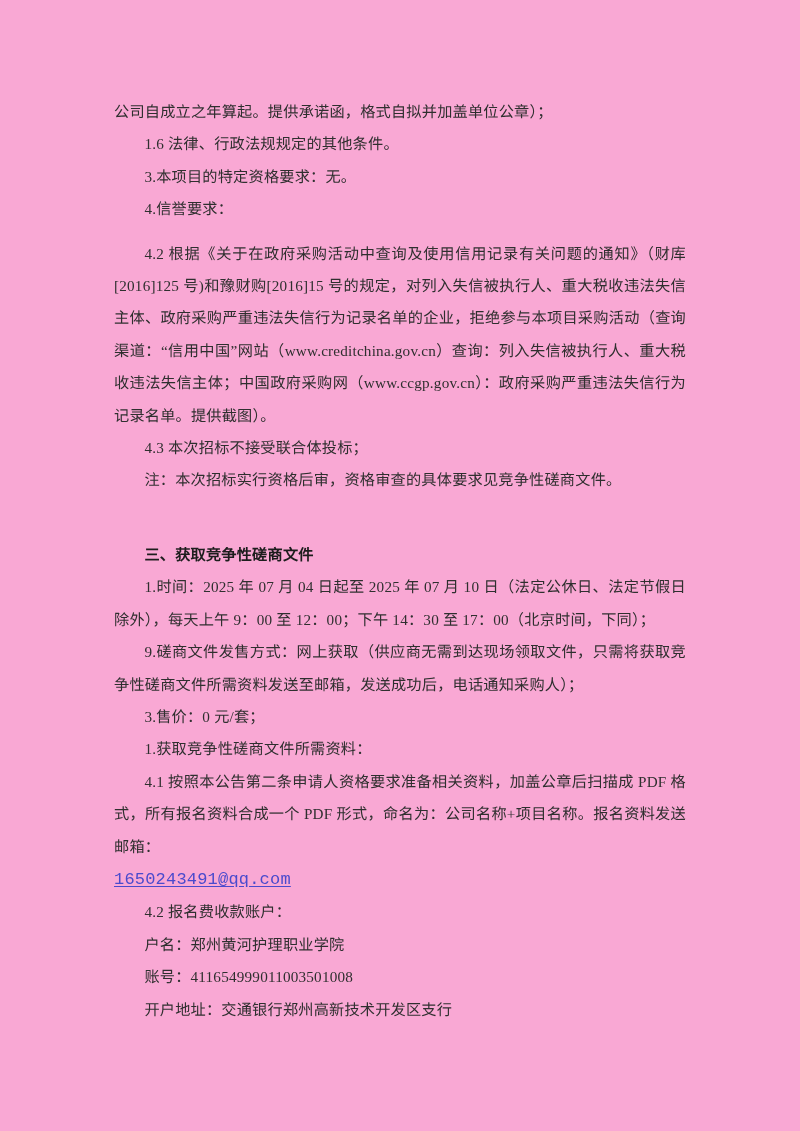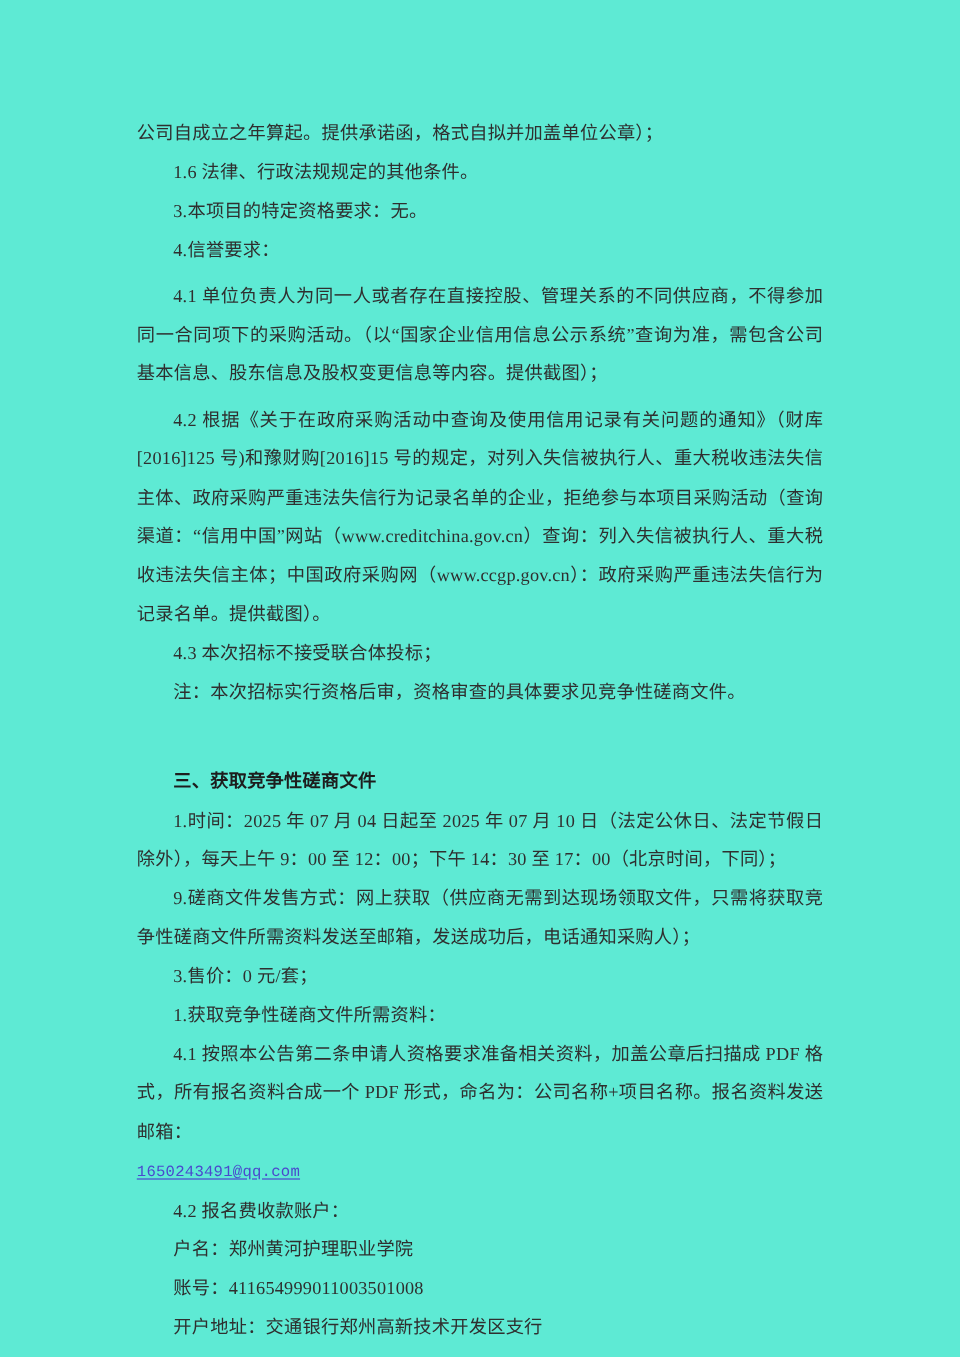--- a/index.html
+++ b/index.html
@@ -17,21 +17,21 @@
     color: #2b2b2b;
     -webkit-font-smoothing: antialiased;
   }
 
   .page {
     position: absolute;
     left: 0;
     top: 0;
     width: 800px;
     height: 1131px;
-    background: #5eead4;
+    background: #f9a8d4;
   }
 
   .doc-body {
     position: absolute;
     left: 114px;
     top: 96px;
     width: 572px;
   }
 
   
@@ -65,42 +65,41 @@
   .spacer-sm { height: 6px; }
 
   .link {
     color: #4a4acd;
     text-decoration: underline;
     text-underline-offset: 2px;
   }
 
   .mono-ish {
     font-family: "Liberation Mono", "DejaVu Sans Mono", monospace;
-    font-size: 13px;
+    font-size: 17px;
     letter-spacing: 0.2px;
   }
 </style>
 </head>
 <body>
 
 <div class="page">
   <div class="doc-body">
 
     <p class="p cont">公司自成立之年算起。提供承诺函，格式自拟并加盖单位公章）；</p>
 
     <p class="p ind">1.6 法律、行政法规规定的其他条件。</p>
 
 
     <p class="p ind">3.本项目的特定资格要求：无。</p>
 
     <p class="p ind">4.信誉要求：</p>
 
     <div class="spacer-sm"></div>
 
-    <p class="p ind">4.1 单位负责人为同一人或者存在直接控股、管理关系的不同供应商，不得参加同一合同项下的采购活动。（以“国家企业信用信息公示系统”查询为准，需包含公司基本信息、股东信息及股权变更信息等内容。提供截图）；</p>
 
     <div class="spacer-sm"></div>
 
     <p class="p ind">4.2 根据《关于在政府采购活动中查询及使用信用记录有关问题的通知》（财库[2016]125 号)和豫财购[2016]15 号的规定，对列入失信被执行人、重大税收违法失信主体、政府采购严重违法失信行为记录名单的企业，拒绝参与本项目采购活动（查询渠道：“信用中国”网站（www.creditchina.gov.cn）查询：列入失信被执行人、重大税收违法失信主体；中国政府采购网（www.ccgp.gov.cn）：政府采购严重违法失信行为记录名单。提供截图）。</p>
 
     <p class="p ind">4.3 本次招标不接受联合体投标；</p>
 
     <p class="p ind">注：本次招标实行资格后审，资格审查的具体要求见竞争性磋商文件。</p>
 
     <p class="p heading">三、获取竞争性磋商文件</p>

